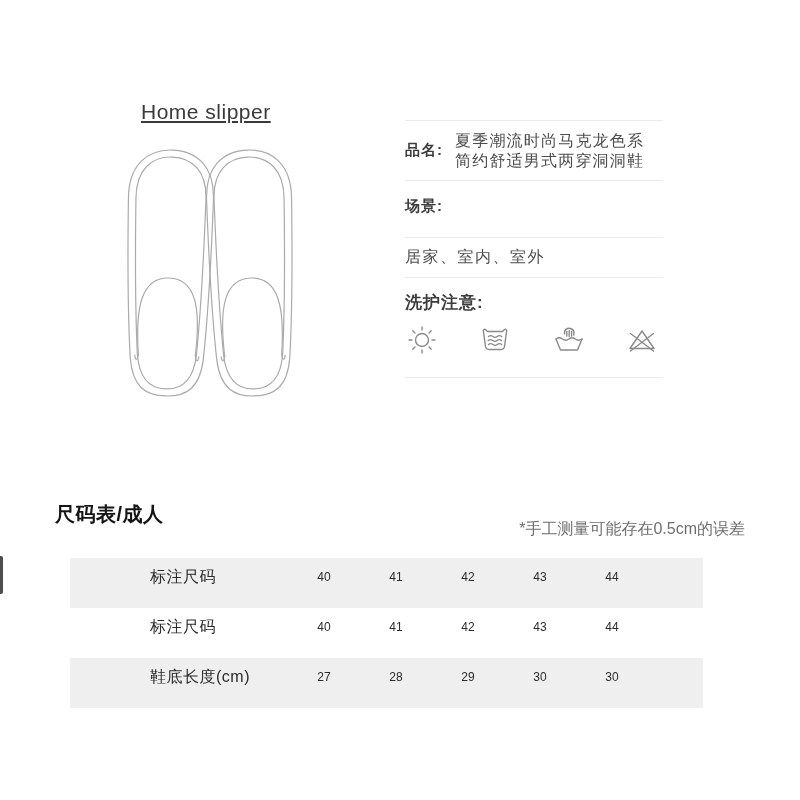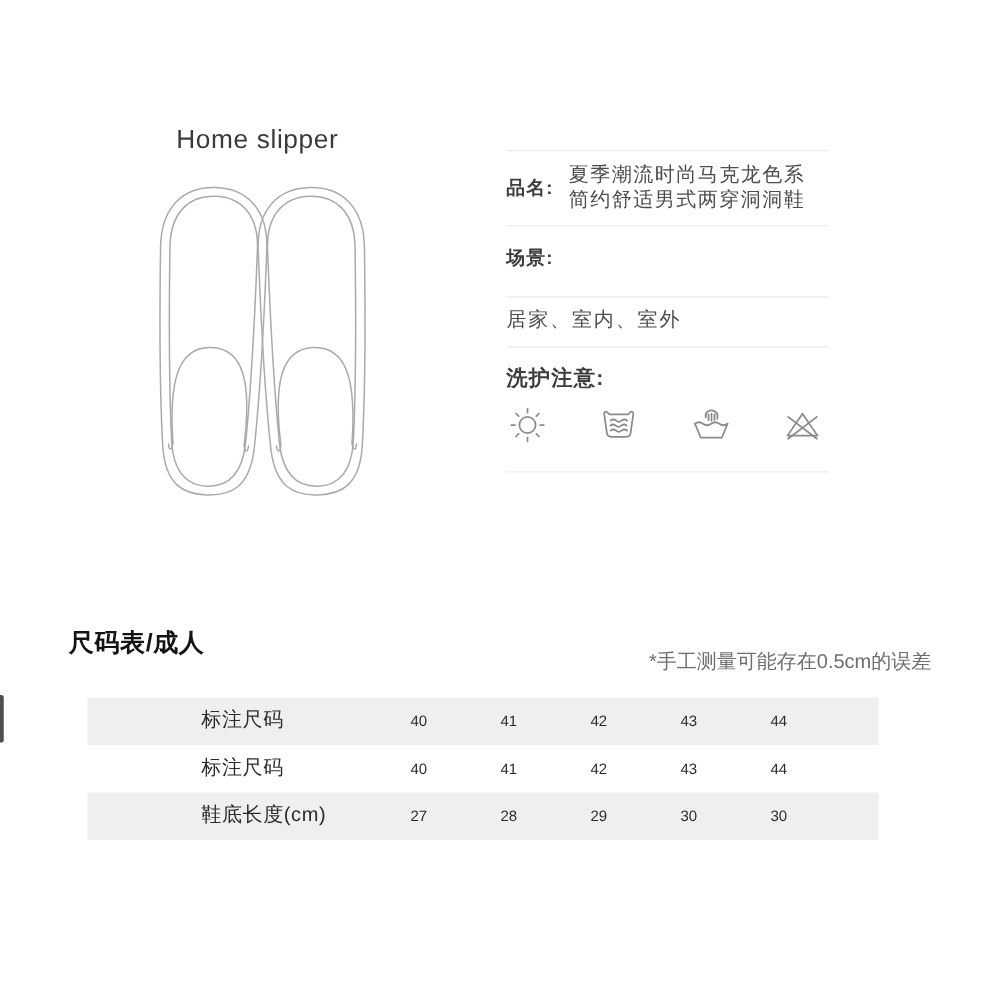--- a/index.html
+++ b/index.html
@@ -16,21 +16,21 @@
   
   .edge-artifact {
     position: absolute; left: 0; top: 556;
     top: 556px; width: 3px; height: 38px;
     background: #222; opacity: .8; border-radius: 0 2px 2px 0;
   }
 
   
   .hs-title {
     position: absolute; left: 141px; top: 100px;
-    font-size: 21px; color: #3a3a3a; letter-spacing: .5px;
+    font-size: 21px; color: #3a3a3a; letter-spacing: .5px; text-decoration: underline;
   }
 
   
   .slipper-art { position: absolute; left: 80px; top: 125px; width: 300px; height: 300px; }
 
   
   .info-panel { position: absolute; left: 405px; top: 120px; width: 258px; height: 260px; }
   .divider { position: absolute; left: 0; width: 258px; height: 1px; background: #ebebeb; }
   .d1 { top: 0; } .d2 { top: 60px; } .d3 { top: 117px; } .d4 { top: 157px; } .d5 { top: 257px; }
 
@@ -59,21 +59,21 @@
   
   .size-title {
     position: absolute; left: 55px; top: 501px;
     font-size: 20px; font-weight: bold; color: #141414; letter-spacing: .5px;
   }
   .size-note {
     position: absolute; right: 55px; top: 519px;
     font-size: 16px; color: #6e6e6e;
   }
   .size-table { position: absolute; left: 70px; top: 558px; width: 633px; }
-  .t-row { display: flex; height: 38px; line-height: 38px; padding-left: 11px; }
+  .t-row { display: flex; height: 50px; line-height: 38px; }
   .t-row.stripe { background: #efefef; }
   .t-label {
     flex: 0 0 218px; width: 218px; padding-left: 80px;
     font-size: 16px; color: #2b2b2b; letter-spacing: .5px;
   }
   .t-cell {
     flex: 0 0 72px; width: 72px; text-align: center;
     font-size: 12px; color: #2b2b2b;
   }
 </style>

